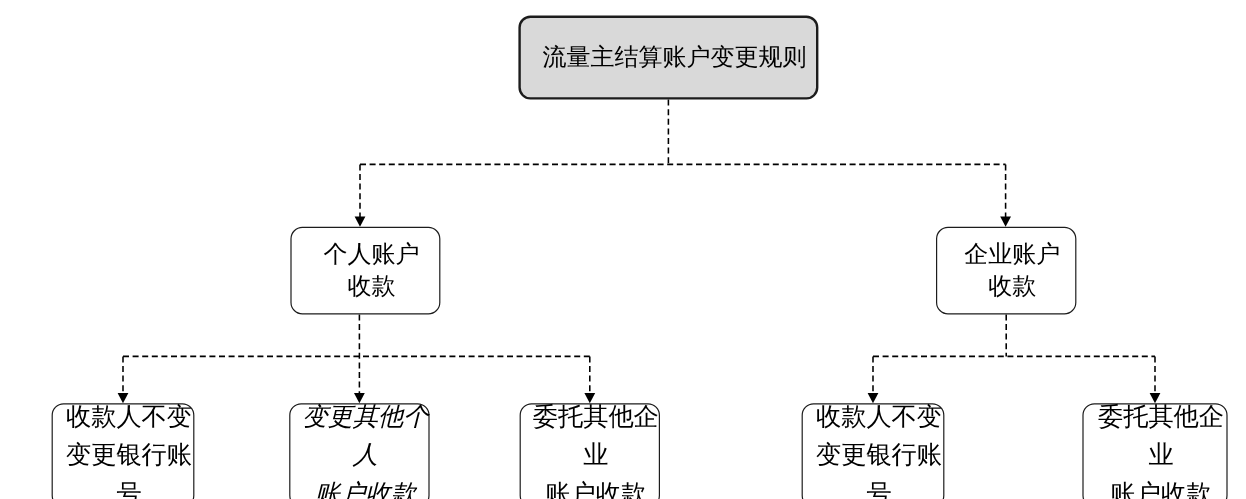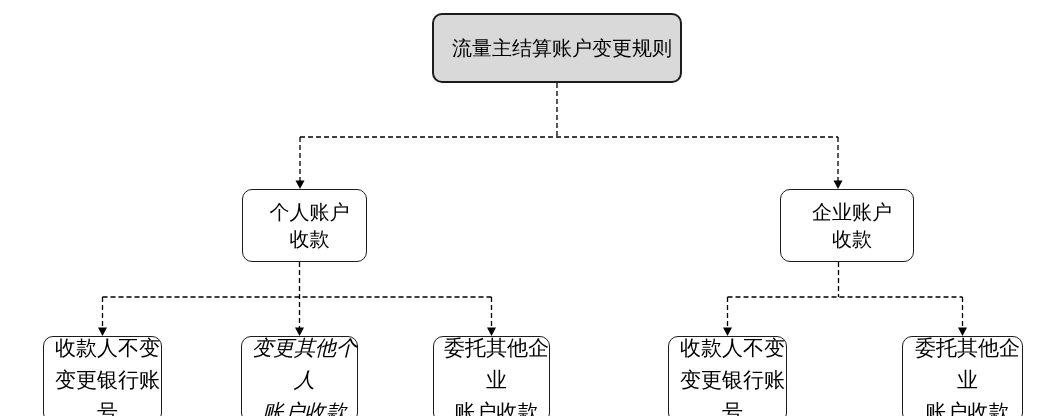--- a/index.html
+++ b/index.html
@@ -44,21 +44,21 @@
     padding-left:10px;
   }
   .node.root{
     left:432px;top:13px;width:250px;height:70px;
     background:var(--root-fill);
     border-width:2px;
     font-size:20px;
     line-height:26px;
   }
   .node.mid{
-    top:189px;width:134px;height:73px;
+    top:189px;width:117px;height:73px;
     font-size:20px;
     line-height:27px;
   }
   .node.leaf{
     top:336px;height:87px;
     font-size:21px;
     line-height:32px;
   }
   #node-personal{left:242px;width:125px;}
   #node-enterprise{left:780px;}

